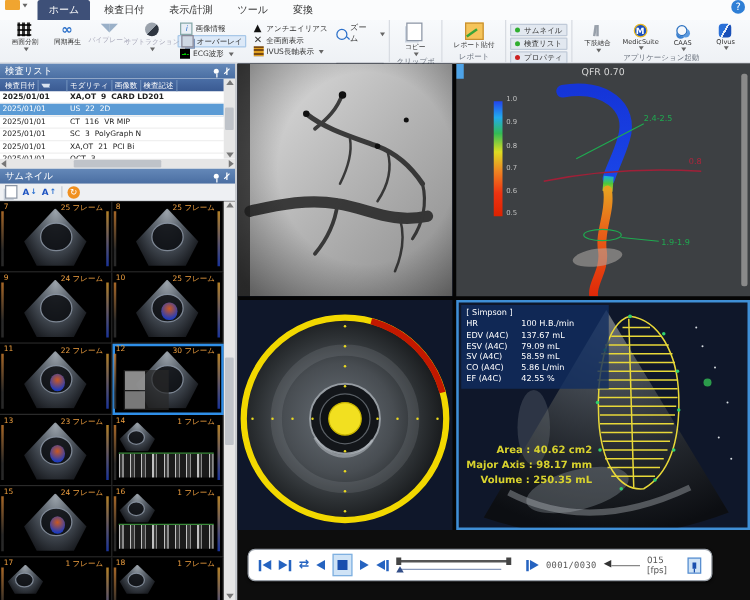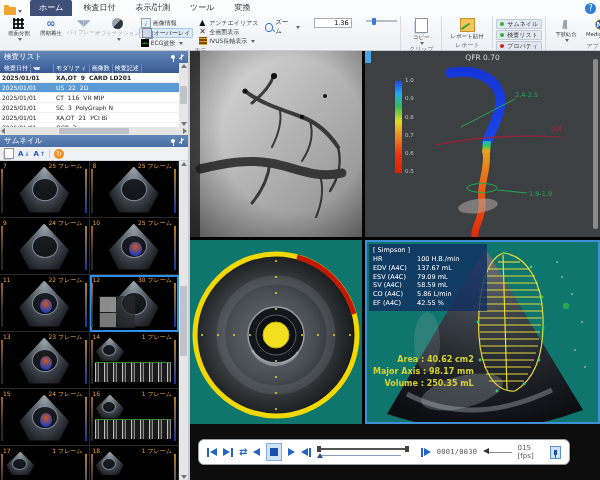--- a/index.html
+++ b/index.html
@@ -10,21 +10,21 @@
   .appicon{width:11px;height:11px;border-radius:2px;background:linear-gradient(135deg,#d94a2b 0 50%,#2b62d9 50% 100%);margin-right:5px;}
   .apptitle{font-size:8.5px;color:#444;}
   .winbtns{margin-left:auto;display:flex;}
   .wbtn{width:22px;height:15px;display:flex;align-items:center;justify-content:center;color:#555;}
   .glyph-min{width:7px;height:1px;background:#555;margin-top:5px;}
   .glyph-max{width:7px;height:6px;border:1px solid #555;}
   .glyph-close{position:relative;width:8px;height:8px;}
   .glyph-close::before,.glyph-close::after{content:"";position:absolute;left:3.5px;top:0;width:1.2px;height:8px;background:#555;}
   .glyph-close::before{transform:rotate(45deg);}　.glyph-close::after{transform:rotate(-45deg);}
   
-  .tabsrow{height:16px;background:#fbfcfd;display:flex;align-items:flex-end;padding:0 4px;box-sizing:border-box;flex:0 0 auto;}
+  .tabsrow{height:16px;background:#fbfcfd;display:flex;align-items:flex-start;padding:0 4px;box-sizing:border-box;flex:0 0 auto;}
   .filebtn{display:flex;align-items:center;margin-right:8px;margin-bottom:1px;}
   .folder-icon{width:12px;height:8px;background:#f0a530;border-radius:1px;position:relative;}
   .folder-icon::before{content:"";position:absolute;top:-2px;left:0;width:5px;height:2px;background:#f0a530;border-radius:1px 1px 0 0;}
   .dd{width:0;height:0;border-left:2.5px solid transparent;border-right:2.5px solid transparent;border-top:3px solid #666;margin-left:2px;}
   .tabs{display:flex;gap:2px;}
   .tab{font-size:8px;color:#333;padding:2px 9px 3px;cursor:default;}
   .tab.active{background:#3e5078;color:#fff;border-radius:2px 2px 0 0;}
   .helpbtn{margin-left:auto;width:11px;height:11px;border-radius:50%;background:#2f7fd6;color:#fff;font-size:8px;display:flex;align-items:center;justify-content:center;margin-bottom:2px;}
   
   .ribbon{height:34px;background:linear-gradient(#f8fafc,#eef1f5);border-bottom:1px solid #c7ccd4;display:flex;flex:0 0 auto;}
@@ -43,21 +43,21 @@
   .titem{display:flex;align-items:center;gap:2px;font-size:6px;color:#333;padding:0 2px;height:8px;white-space:nowrap;}
   .titem.pressed{background:#dce9f8;border:1px solid #a8c8e8;border-radius:1px;}
   .micon{width:8px;height:8px;flex:0 0 auto;}
   .info-icon{background:#e8eef6;border:1px solid #8aa;color:#2a6fc9;font-size:6px;display:flex;align-items:center;justify-content:center;font-style:italic;}
   .overlay-icon{background:#cfd8e4;border:1px solid #889;box-shadow:2px 2px 0 -1px #7a92b8;}
   .ecg-icon{background:#000;position:relative;}
   .ecg-icon::after{content:"";position:absolute;left:1px;top:3px;width:6px;height:2px;background:linear-gradient(90deg,#0c0 0 100%);clip-path:polygon(0 60%,30% 60%,45% 0,60% 100%,75% 60%,100% 60%,100% 100%,0 100%);}
   .aa-icon{color:#111;font-size:8px;line-height:8px;}
   .fs-icon{color:#333;font-size:8px;font-weight:bold;line-height:8px;}
   .ivus-icon{background:repeating-linear-gradient(0deg,#e0a020 0 1px,#7a4a10 1px 3px);}
-  .zoomcol{display:flex;flex-direction:row;margin-left:5px;padding-top:1px;gap:14px;}
+  .zoomcol{display:flex;flex-direction:column;margin-left:5px;padding-top:1px;gap:14px;}
   .zrow{display:flex;align-items:center;gap:2px;font-size:6.5px;color:#333;}
   .mag-icon{width:7px;height:7px;border:1.3px solid #2a6fc9;border-radius:50%;position:relative;}
   .mag-icon::after{content:"";position:absolute;width:3px;height:1.3px;background:#2a6fc9;transform:rotate(45deg);right:-2.5px;bottom:-0.5px;}
   .zinput{width:32px;height:8px;font-size:6.5px;text-align:right;border:1px solid #a8aeb8;padding:0 2px;font-family:inherit;}
   .zslider{width:36px;height:2px;background:#b8bec8;position:relative;margin-top:2px;}
   .zthumb{position:absolute;left:6px;top:-2.5px;width:4px;height:7px;background:#3a7ad0;border-radius:1px;}
   .copy-icon{width:11px;height:13px;background:#fff;border:1px solid #8a94a4;box-shadow:-2px 2px 0 -1px #cdd6e2;}
   .report-icon{width:13px;height:12px;background:#f5c45a;border:1px solid #c89030;position:relative;}
   .report-icon::after{content:"";position:absolute;left:1px;bottom:1px;width:10px;height:2px;background:#3aa53a;transform:rotate(-35deg);transform-origin:left bottom;}
   .witem{display:flex;align-items:center;gap:3px;font-size:6px;color:#333;height:8px;padding:0 3px;background:#e2e8f0;border:1px solid #c0cad8;border-radius:1px;margin-bottom:1px;white-space:nowrap;}
@@ -123,21 +123,21 @@
   .thumb[data-variant="strip"] .fan{left:6%;top:10%;width:34%;height:42%;}
   .thumb[data-variant="strip"] .chamber{left:14%;top:22%;width:14%;height:18%;}
   .thumb.selected{outline:2px solid #2f8fe8;outline-offset:-2px;}
   .grid-overlay{display:none;position:absolute;left:9px;bottom:3px;width:36px;height:32px;grid-template-columns:1fr 1fr;grid-template-rows:1fr 1fr;gap:1px;background:rgba(40,40,40,.7);padding:1px;box-sizing:border-box;z-index:4;}
   .thumb.selected .grid-overlay{display:grid;}
   .grid-overlay .c1{background:#a8a8a8cc;}　.grid-overlay .c2{background:#d0d0d0cc;}
   .grid-overlay .c3{background:#909090cc;}　.grid-overlay .c4{background:#35a035;}
   
   .main{flex:1;display:flex;flex-direction:column;background:#151515;min-width:0;}
   .quadrants{height:373px;display:grid;grid-template-columns:172px 1fr;grid-template-rows:186px 184px;gap:3px;background:#050505;flex:0 0 auto;}
-  .quad{position:relative;overflow:hidden;background:#0f766e;}
+  .quad{position:relative;overflow:hidden;background:#0f172a;}
   .q-qfr{background:#3d4043;}
   .qhandle{position:absolute;left:0;top:0;width:6px;height:12px;background:#4da3e8;z-index:5;}
   .qtitle{position:absolute;top:2px;left:0;right:0;text-align:center;font-size:7.5px;color:#d8d8d8;}
   .cbar{position:absolute;left:30px;top:30px;width:7px;height:92px;background:linear-gradient(#2244ee 0%,#22aaee 14%,#33bb55 28%,#dddd22 44%,#ee8822 60%,#ee3311 80%,#dd2200 100%);}
   .cbarlabels{position:absolute;left:40px;top:27px;height:97px;display:flex;flex-direction:column;justify-content:space-between;}
   .clab{font-size:5.5px;color:#c0c0c0;line-height:1;}
   .vesselsvg{position:absolute;inset:0;}
   .qscroll{position:absolute;right:2px;top:8px;bottom:8px;width:5px;background:#8a8a8a;border-radius:2px;}
   .q-echo{border:2px solid #3f8fd6;box-sizing:border-box;}
   .simpson{position:absolute;left:2px;top:2px;width:118px;background:rgba(16,45,96,.8);color:#fff;font-size:6.5px;padding:2px 4px 3px;box-sizing:border-box;z-index:4;}

